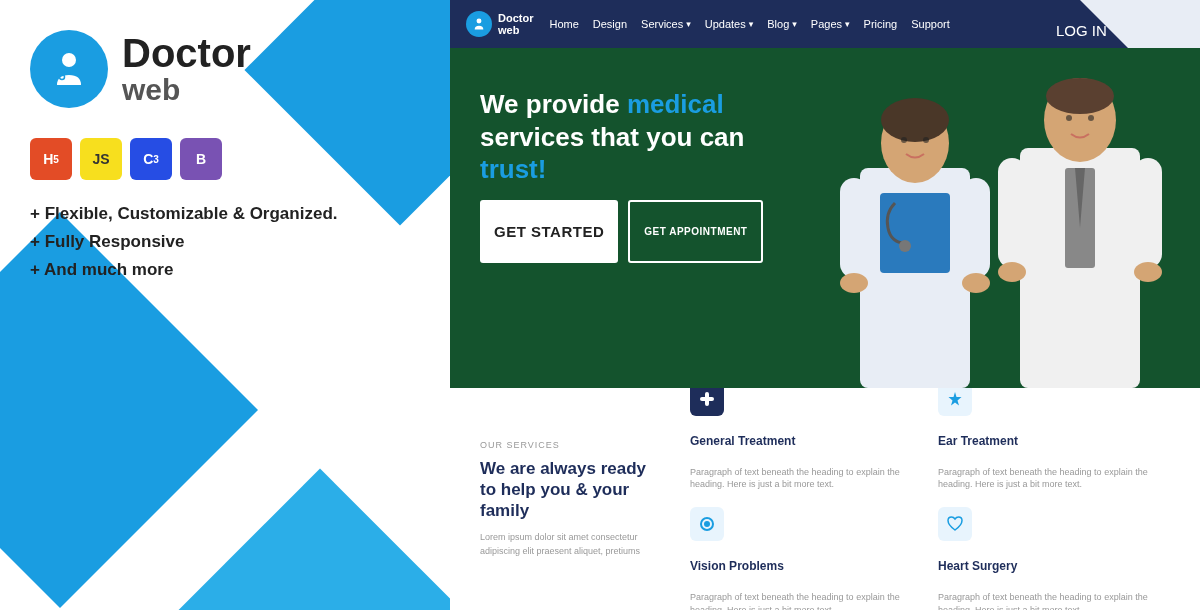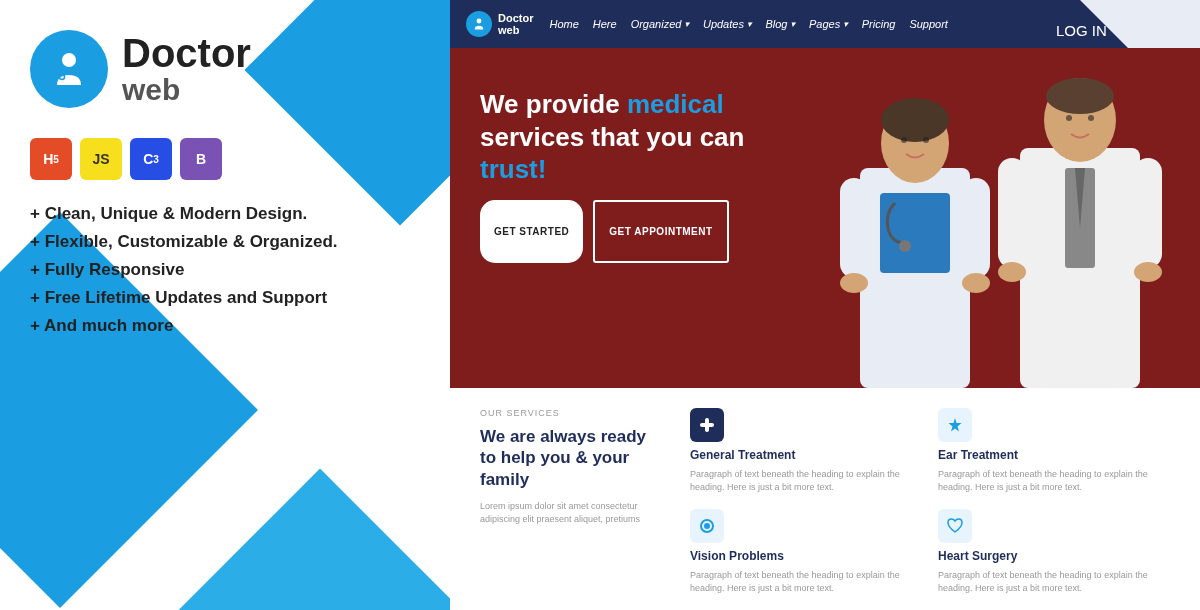--- a/index.html
+++ b/index.html
@@ -181,21 +181,20 @@
       display: flex;
       gap: 14px;
       align-items: center;
       flex: 1;
     }
     .nav-link {
       color: #fff;
       font-size: 11px;
       text-decoration: none;
       white-space: nowrap;
-      font-style: italic;
     }
     .nav-link-dropdown {
       display: flex;
       align-items: center;
       gap: 3px;
     }
     .nav-link-dropdown::after {
       content: '▾';
       font-size: 9px;
     }
@@ -219,21 +218,21 @@
       font-size: 11px;
       font-weight: 700;
       border: none;
       padding: 5px 12px;
       border-radius: 3px;
       cursor: pointer;
     }
 
     
     .hero {
-      background: #7f1d1d;
+      background: #14532d;
       height: 340px;
       position: relative;
       padding: 40px 30px 30px 30px;
       overflow: hidden;
     }
     .hero-content {
       max-width: 380px;
       position: relative;
       z-index: 2;
     }
@@ -254,25 +253,25 @@
       margin-bottom: 20px;
       max-width: 300px;
     }
     .hero-buttons {
       display: flex;
       gap: 10px;
     }
     .btn-get-started {
       background: #fff;
       color: #222;
-      font-size: 10px;
+      font-size: 15px;
       font-weight: 700;
       border: none;
       padding: 8px 14px;
-      border-radius: 15px;
+      border-radius: 3px;
       cursor: pointer;
       text-transform: uppercase;
       letter-spacing: 0.5px;
     }
     .btn-appointment {
       background: transparent;
       color: #fff;
       font-size: 10px;
       font-weight: 700;
       border: 2px solid #fff;
@@ -292,20 +291,21 @@
       height: 340px;
     }
 
     
     .services {
       background: #fff;
       height: 222px;
       display: flex;
       padding: 20px 30px;
       gap: 30px;
+      align-items: center;
     }
     .services-left {
       width: 180px;
       flex-shrink: 0;
     }
     .services-label {
       font-size: 9px;
       color: #999;
       text-transform: uppercase;
       letter-spacing: 1px;
@@ -326,21 +326,21 @@
     .services-grid {
       flex: 1;
       display: grid;
       grid-template-columns: 1fr 1fr;
       grid-template-rows: 1fr 1fr;
       gap: 16px;
     }
     .service-item {
       display: flex;
       flex-direction: column;
-      gap: 6px;
+      gap: 18px;
     }
     .service-icon-box {
       width: 34px;
       height: 34px;
       border-radius: 6px;
       background: #1e2d5a;
       display: flex;
       align-items: center;
       justify-content: center;
     }
@@ -399,46 +399,44 @@
     </div>
 
     <div class="tech-badges">
       <div class="badge badge-html">H<span style="font-size:10px">5</span></div>
       <div class="badge badge-js">JS</div>
       <div class="badge badge-css">C<span style="font-size:10px">3</span></div>
       <div class="badge badge-bs">B</div>
     </div>
 
     <ul class="features-list">
-      <li>Clean, Unique &amp; Modern Design.</li>
       <li>Flexible, Customizable &amp; Organized.</li>
       <li>Fully Responsive</li>
-      <li>Free Lifetime Updates and Support</li>
       <li>And much more</li>
     </ul>
   </div>
 </div>
 
 <div class="right-panel">
   <div class="right-bg-shape"></div>
 
   <nav class="navbar">
     <div class="nav-logo">
       <div class="nav-logo-circle">
         <svg viewBox="0 0 26 26" fill="none">
           <circle cx="13" cy="8" r="4" fill="#fff"></circle>
           <path d="M6 22 Q6 16 13 16 Q20 16 20 22" fill="#fff"></path>
         </svg>
       </div>
       <div class="nav-logo-text">Doctor<br>web</div>
     </div>
     <div class="nav-links">
       <a class="nav-link">Home</a>
-      <a class="nav-link">Here</a>
-      <a class="nav-link nav-link-dropdown">Organized</a>
+      <a class="nav-link">Design</a>
+      <a class="nav-link nav-link-dropdown">Services</a>
       <a class="nav-link nav-link-dropdown">Updates</a>
       <a class="nav-link nav-link-dropdown">Blog</a>
       <a class="nav-link nav-link-dropdown">Pages</a>
       <a class="nav-link">Pricing</a>
       <a class="nav-link">Support</a>
     </div>
     <div class="nav-buttons">
       <button class="btn-login">LOG IN</button>
       <button class="btn-signup">SIGN UP</button>
     </div>

